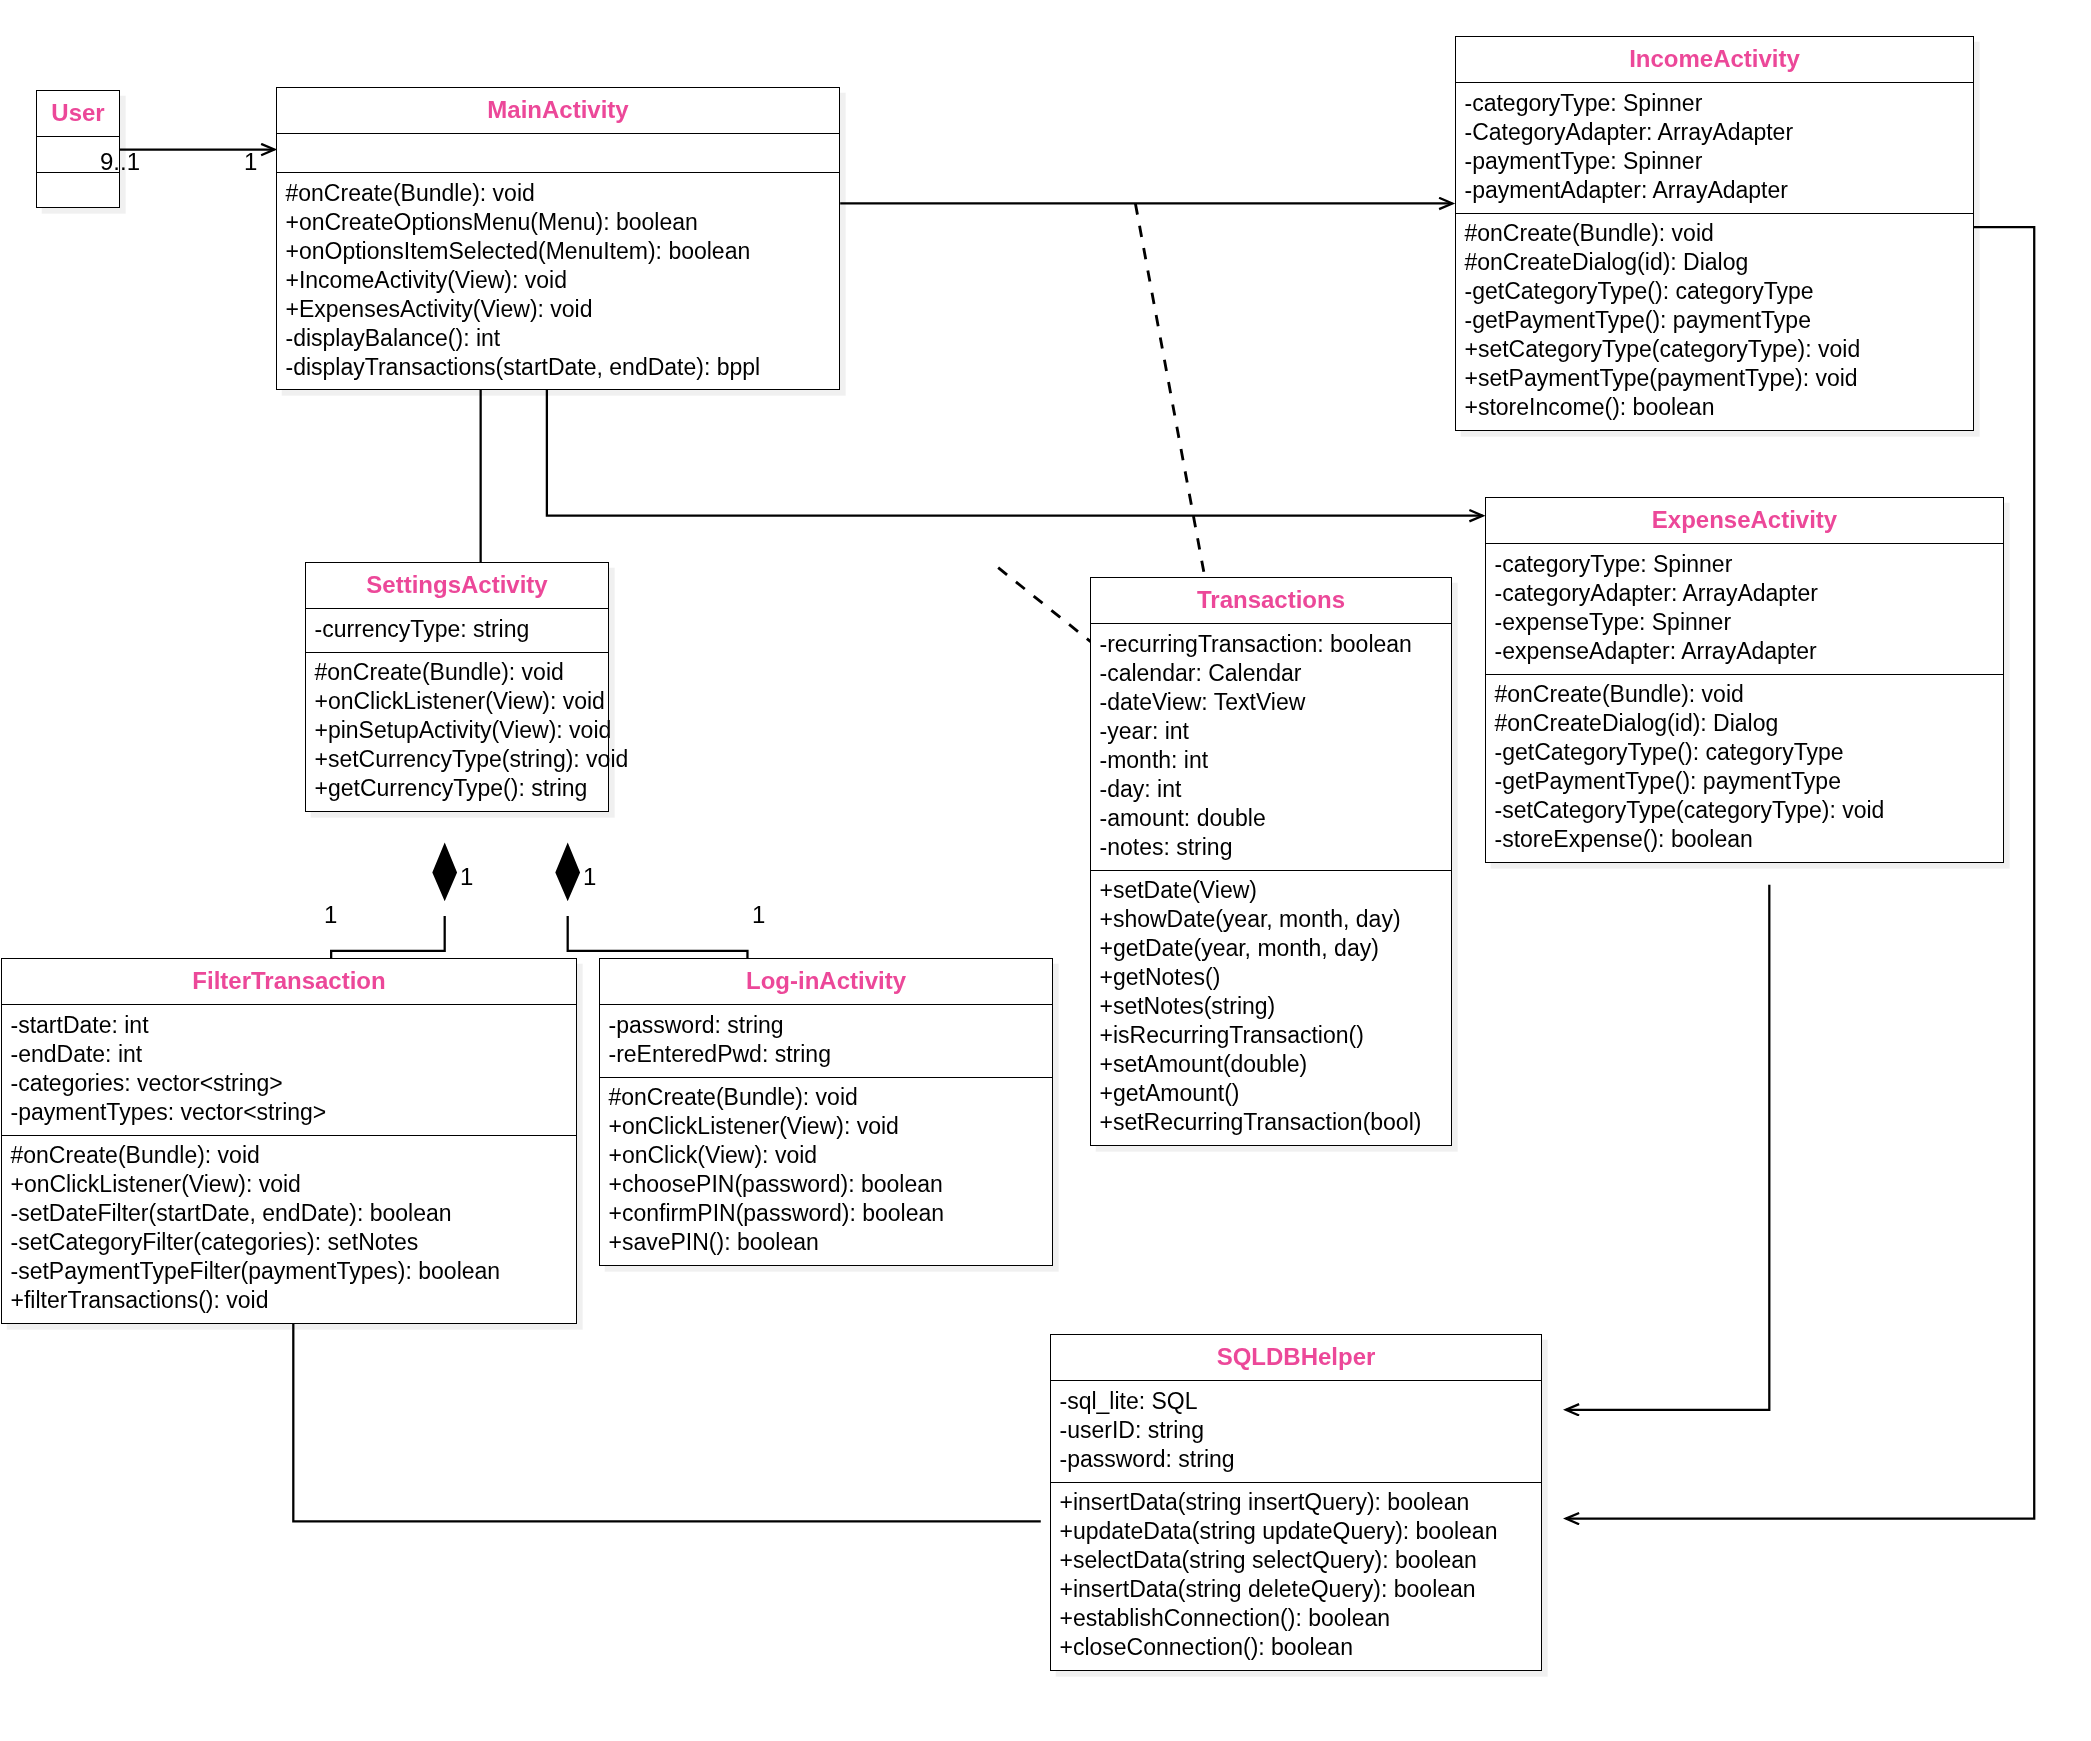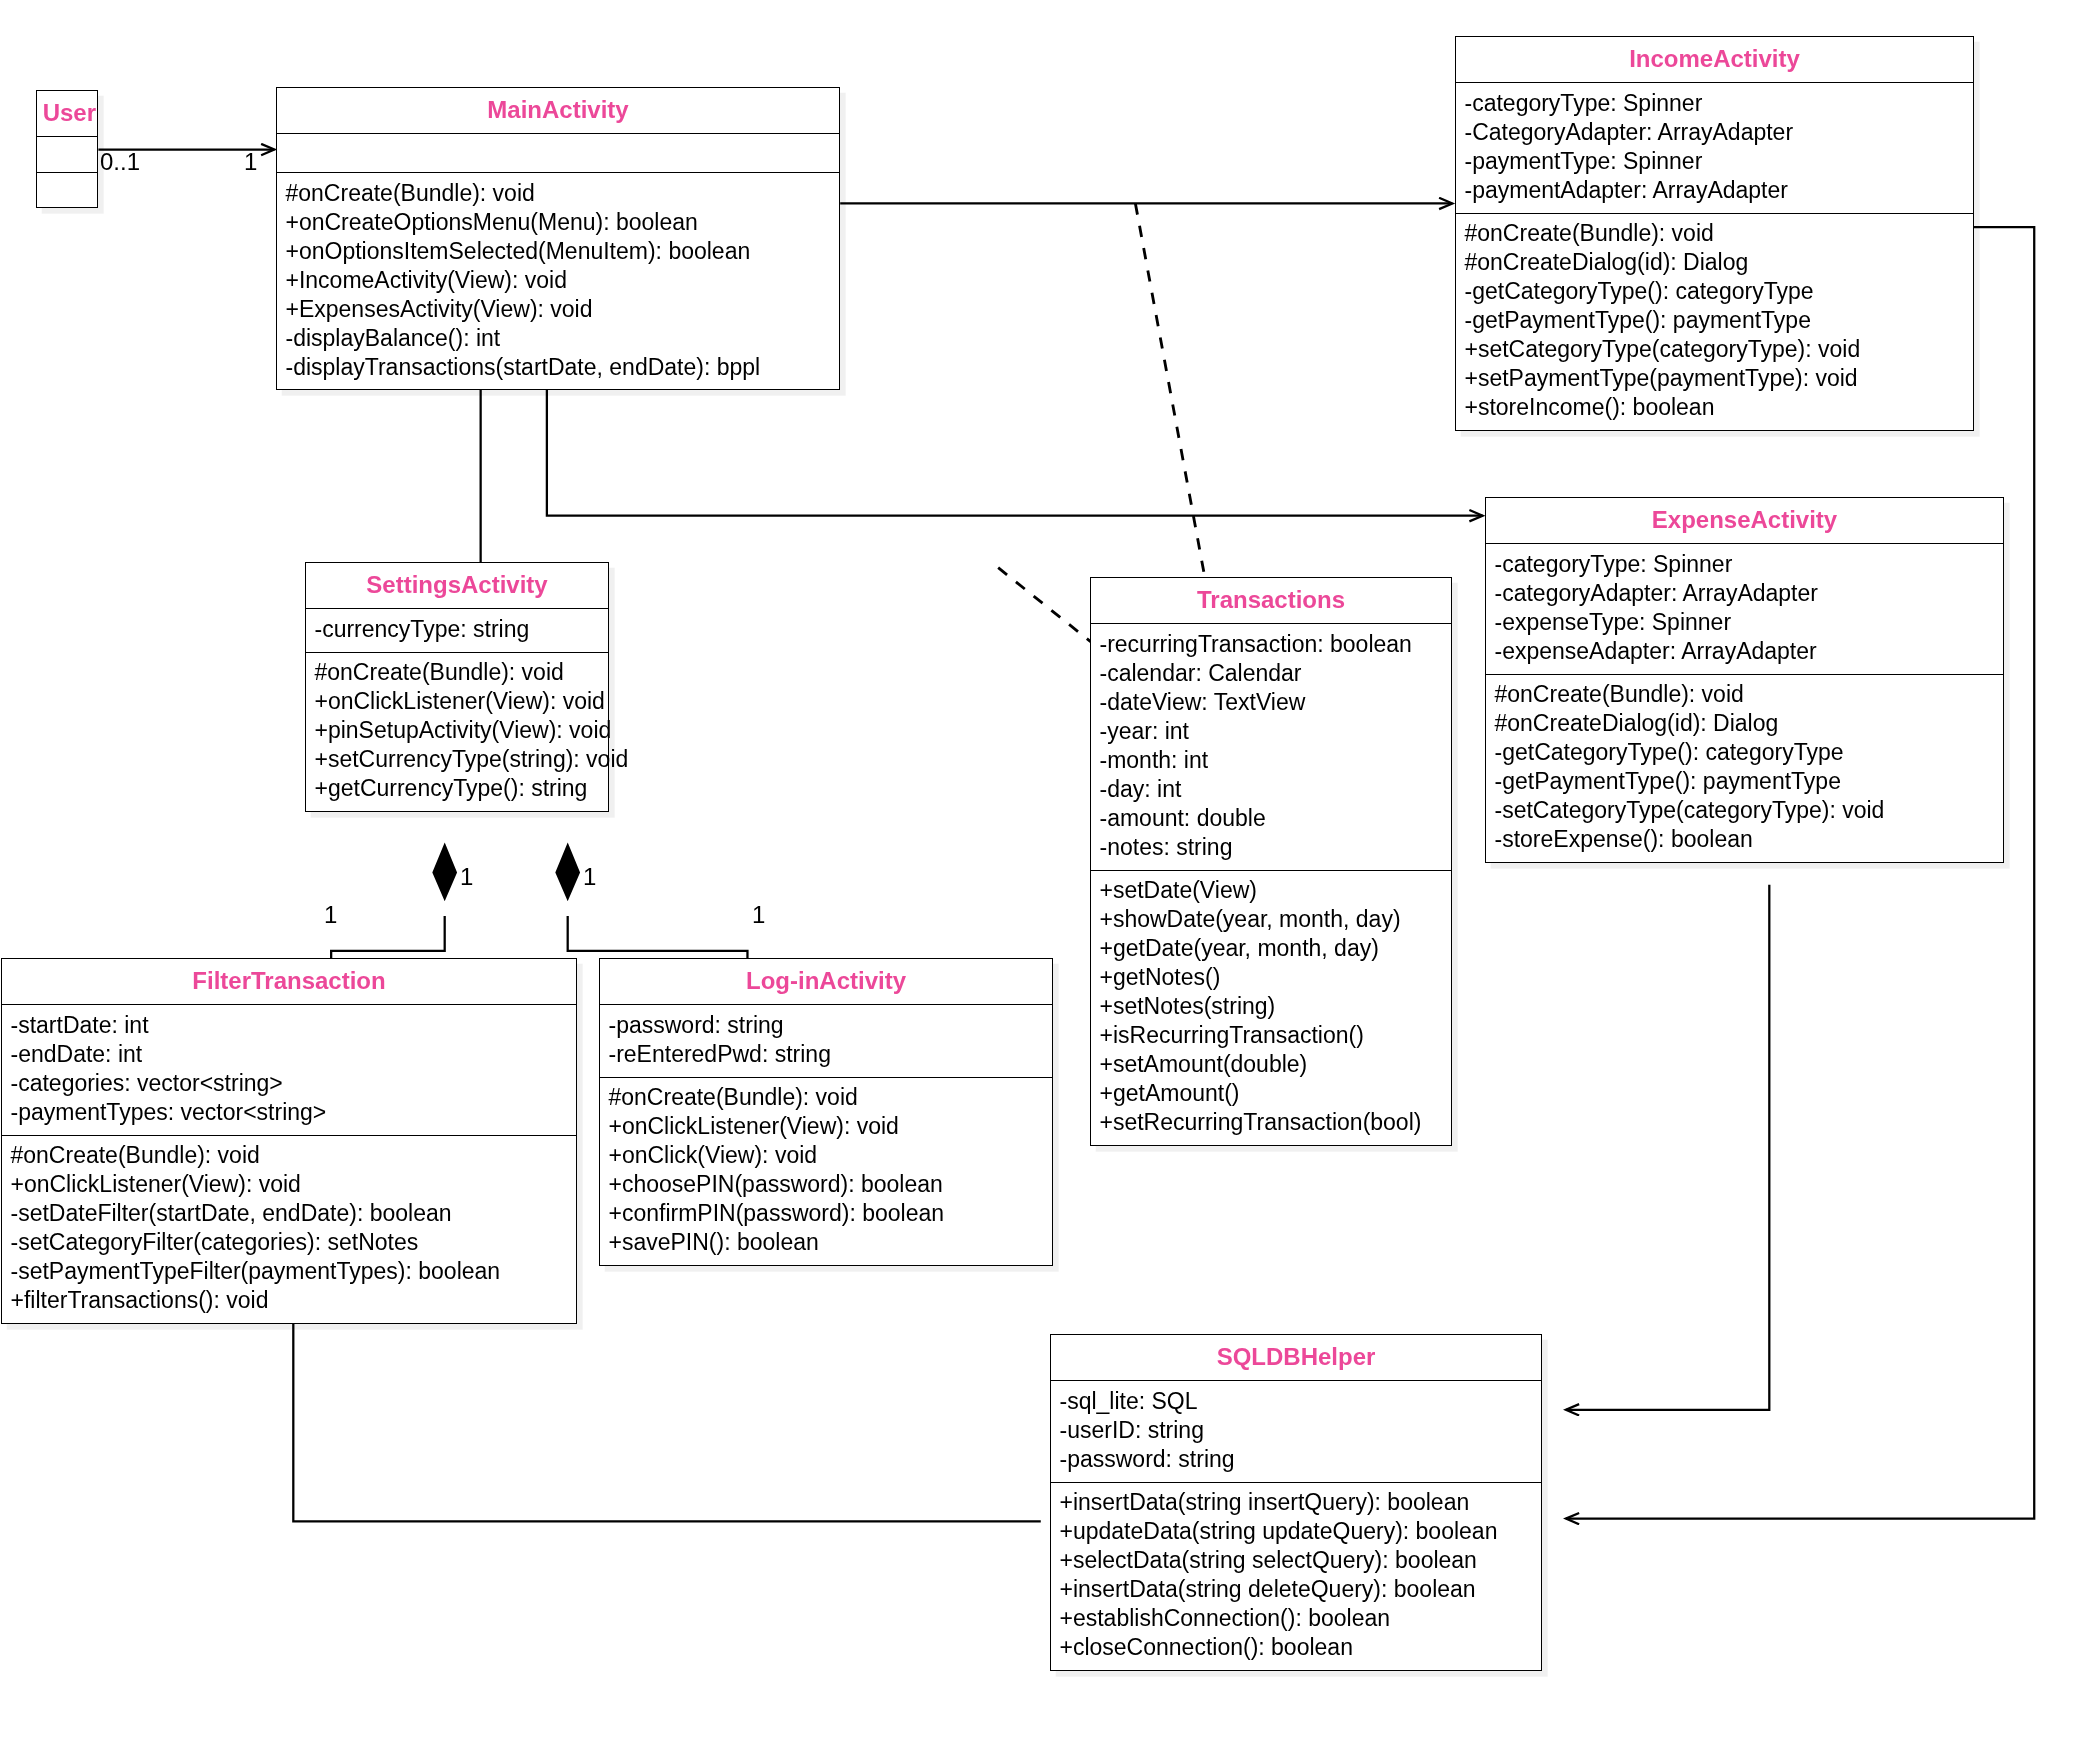--- a/index.html
+++ b/index.html
@@ -118,30 +118,30 @@
 
     <g>
       <path d="M1870,935 L1870,1490 L1655,1490" fill="none" stroke="#000" stroke-width="2.4" marker-end="url(#openArrow)"></path>
     </g>
 
     <g>
       <path d="M2085,240 L2150,240 L2150,1605 L1655,1605" fill="none" stroke="#000" stroke-width="2.4" marker-end="url(#openArrow)"></path>
     </g>
   </svg>
 
-  <div class="uml-class" style="left:36px; top:90px; width:62px;">
+  <div class="uml-class" style="left:36px; top:90px; width:84px;">
     <div class="cls-name">User</div>
     <div class="divider compartment">
       <div class="empty-row"></div>
     </div>
     <div class="divider compartment">
       <div class="empty-row"></div>
     </div>
   </div>
-  <div class="mult" style="left:100px; top:148px;">0..1</div>
+  <div class="mult" style="left:100px; top:148px;">9..1</div>
   <div class="mult" style="left:244px; top:148px;">1</div>
 
   <div class="uml-class" style="left:276px; top:87px; width:564px;">
     <div class="cls-name">MainActivity</div>
     <div class="divider compartment">
       <div class="empty-row2"></div>
     </div>
     <div class="divider compartment">
       <div class="row">#onCreate(Bundle): void</div>
       <div class="row">+onCreateOptionsMenu(Menu): boolean</div>

